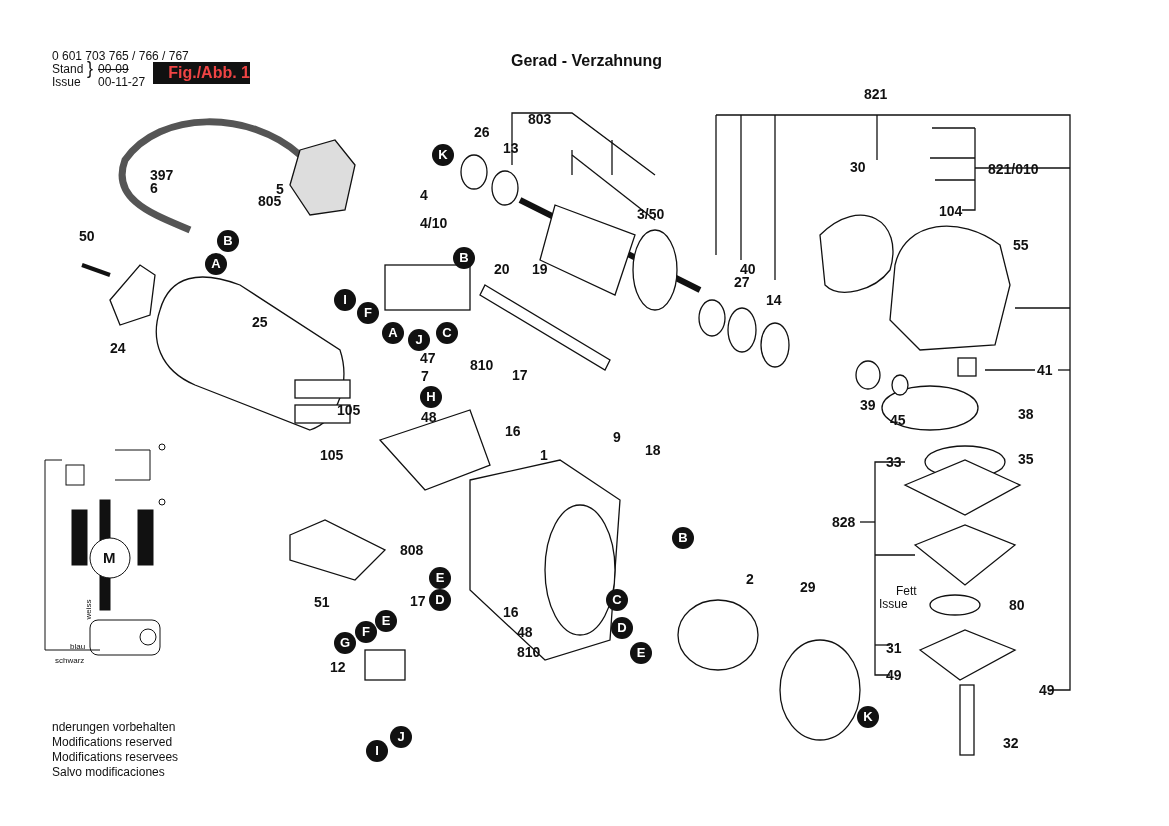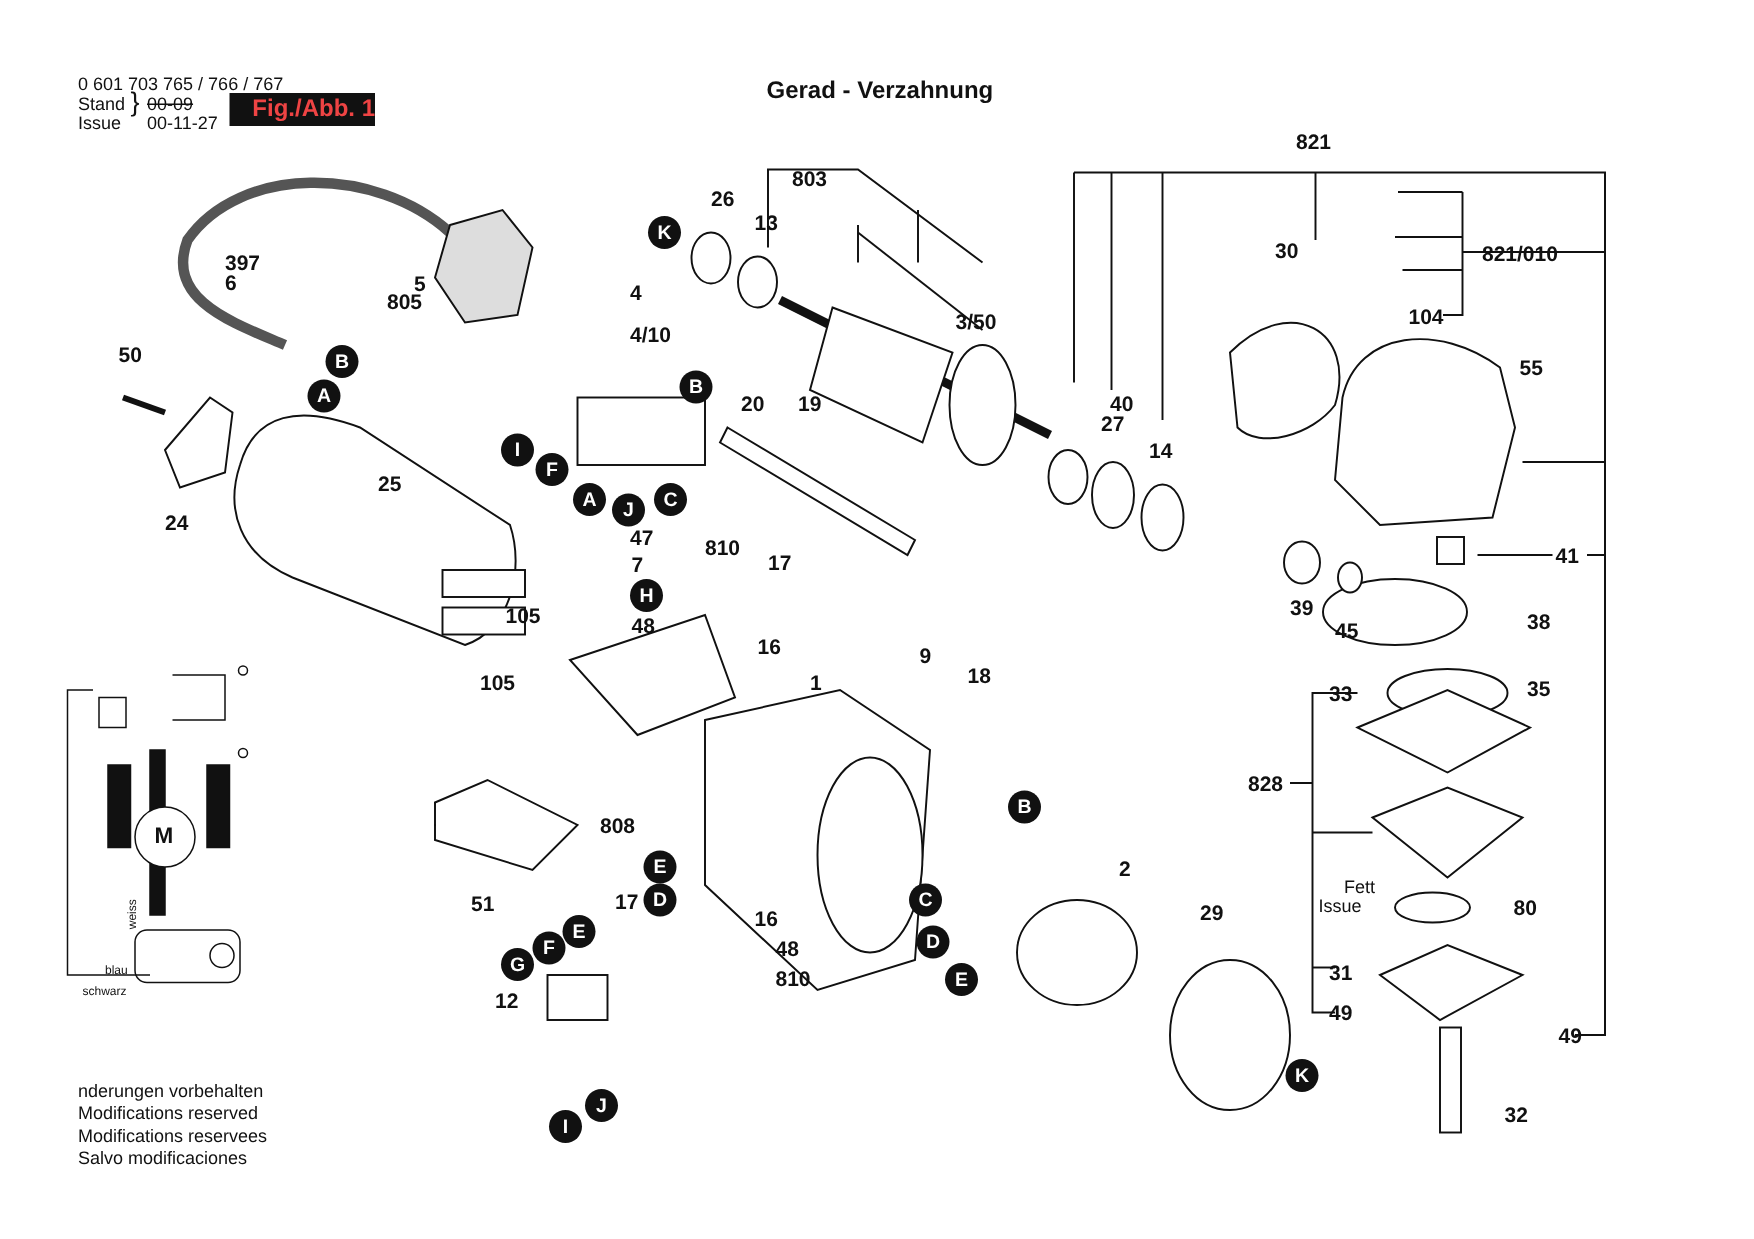--- a/index.html
+++ b/index.html
@@ -193,21 +193,21 @@
 <div class="lbl" style="left:1039px;top:683px;">49</div>
 <div class="lbl" style="left:1003px;top:736px;">32</div>
 <div class="lbl" style="left:400px;top:543px;">808</div>
 <div class="lbl" style="left:314px;top:595px;">51</div>
 <div class="lbl" style="left:410px;top:594px;">17</div>
 <div class="lbl" style="left:503px;top:605px;">16</div>
 <div class="lbl" style="left:517px;top:625px;">48</div>
 <div class="lbl" style="left:517px;top:645px;">810</div>
 <div class="lbl" style="left:330px;top:660px;">12</div>
 <div class="lbl" style="left:746px;top:572px;">2</div>
-<div class="lbl" style="left:800px;top:601px;text-align:right;">29</div>
+<div class="lbl" style="left:800px;top:580px;text-align:right;">29</div>
 
 <div class="badge" style="left:432px;top:144px;">K</div>
 <div class="badge" style="left:217px;top:230px;">B</div>
 <div class="badge" style="left:205px;top:253px;">A</div>
 <div class="badge" style="left:453px;top:247px;">B</div>
 <div class="badge" style="left:334px;top:289px;">I</div>
 <div class="badge" style="left:357px;top:302px;">F</div>
 <div class="badge" style="left:382px;top:322px;">A</div>
 <div class="badge" style="left:408px;top:329px;">J</div>
 <div class="badge" style="left:436px;top:322px;">C</div>

